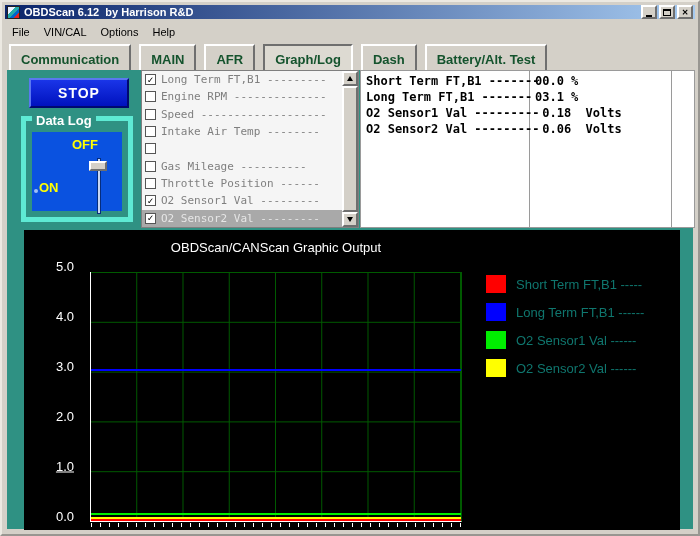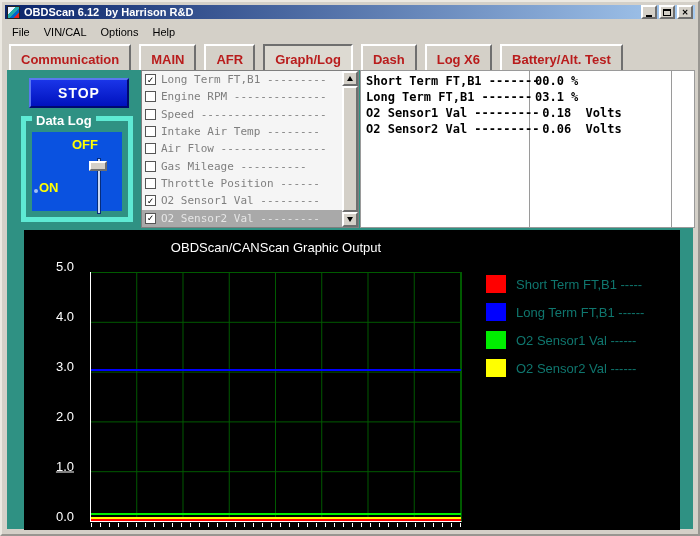--- a/index.html
+++ b/index.html
@@ -23,21 +23,21 @@
   .glyph-max { width:8px; height:7px; border:1px solid #000; border-top:2px solid #000; }
 
   
   .menubar { position:absolute; left:3px; top:21px; right:3px; height:18px;
     background:#D4D0C8; display:flex; align-items:center; font-size:11px; color:#000; }
   .menu-item { padding:2px 7px; }
 
   
   .tabrow { position:absolute; left:7px; top:42px; height:24px; display:flex; gap:8px; }
   .tab { background:#D4D0C8; border:2px solid; border-color:#FFFFFF #6F6F6F #6F6F6F #FFFFFF;
-    font-family:"Liberation Sans",sans-serif; font-weight:bold; font-size:13px; color:#b91c1c;
+    font-family:"Liberation Sans",sans-serif; font-weight:bold; font-size:13px; color:#14532d;
     padding:13px 10px; display:flex; align-items:center; white-space:nowrap; }
   .tab[data-active="true"] { border-color:#6F6F6F #FFFFFF #FFFFFF #6F6F6F; background:#DDDAD2; }
 
   
   .content { position:absolute; left:5px; top:68px; right:5px; bottom:5px; background:#2F9183; }
 
   .stop-btn { position:absolute; left:22px; top:8px; width:100px; height:30px;
     background:linear-gradient(#1A35E8,#0012BE); color:#fff; font-weight:bold;
     font-size:14px; letter-spacing:1px; border:2px solid;
     border-color:#5A78F0 #000870 #000870 #5A78F0; font-family:"Liberation Sans",sans-serif; }
@@ -145,21 +145,20 @@
     <span class="menu-item">Options</span>
     <span class="menu-item">Help</span>
   </div>
 
   <div class="tabrow">
     <button class="tab" data-active="false">Communication</button>
     <button class="tab" data-active="false">MAIN</button>
     <button class="tab" data-active="false">AFR</button>
     <button class="tab" data-active="true">Graph/Log</button>
     <button class="tab" data-active="false">Dash</button>
-    <button class="tab" data-active="false">Log X6</button>
     <button class="tab" data-active="false">Battery/Alt. Test</button>
   </div>
 
   <div class="content">
 
     <button class="stop-btn">STOP</button>
 
     <div class="datalog-frame">
       <span class="frame-label">Data Log</span>
       <div class="datalog-inner">
@@ -186,21 +185,20 @@
         <div class="pid-row" data-checked="false">
           <span class="checkbox"></span>
           <span class="pid-label">Speed -------------------</span>
         </div>
         <div class="pid-row" data-checked="false">
           <span class="checkbox"></span>
           <span class="pid-label">Intake Air Temp --------</span>
         </div>
         <div class="pid-row" data-checked="false">
           <span class="checkbox"></span>
-          <span class="pid-label">Air Flow ----------------</span>
         </div>
         <div class="pid-row" data-checked="false">
           <span class="checkbox"></span>
           <span class="pid-label">Gas Mileage ----------</span>
         </div>
         <div class="pid-row" data-checked="false">
           <span class="checkbox"></span>
           <span class="pid-label">Throttle Position ------</span>
         </div>
         <div class="pid-row" data-checked="true">

